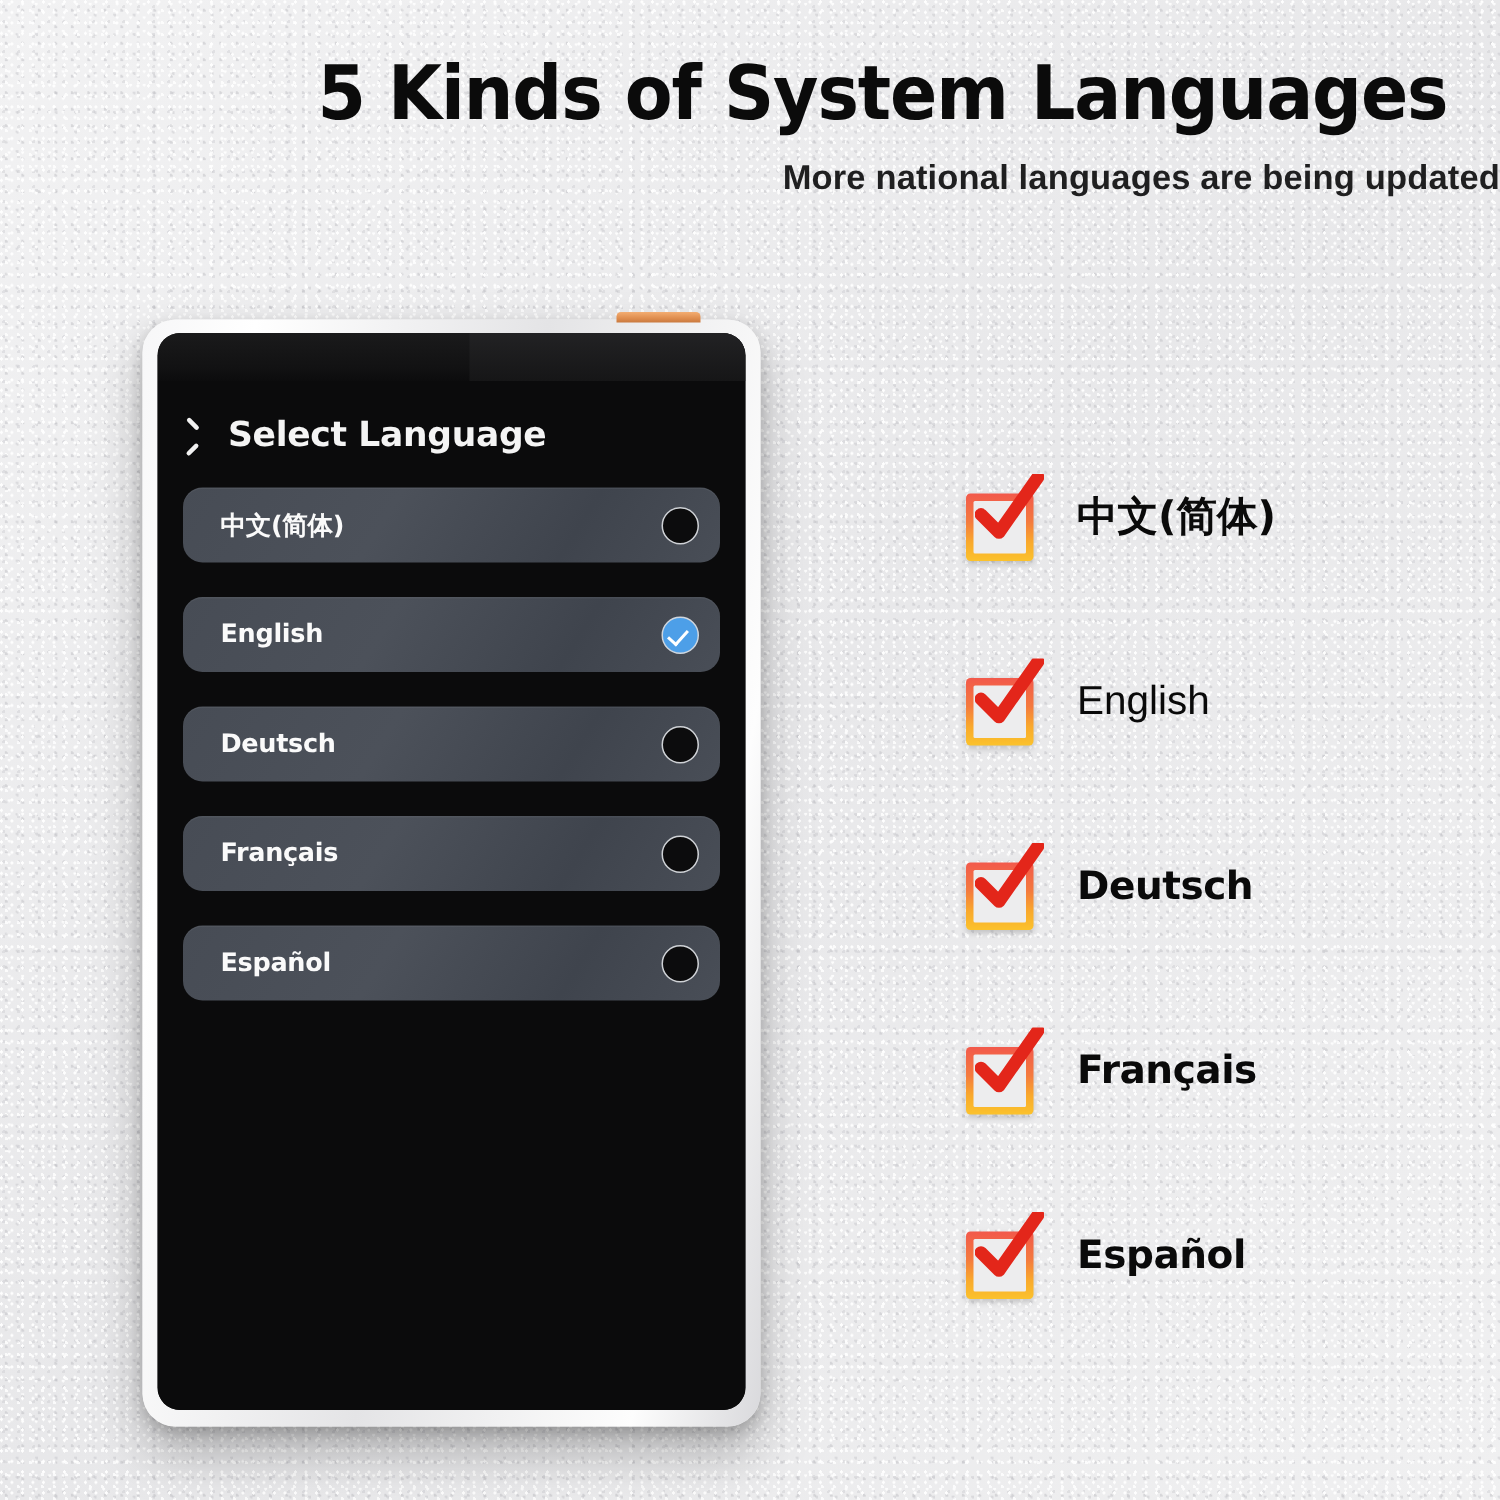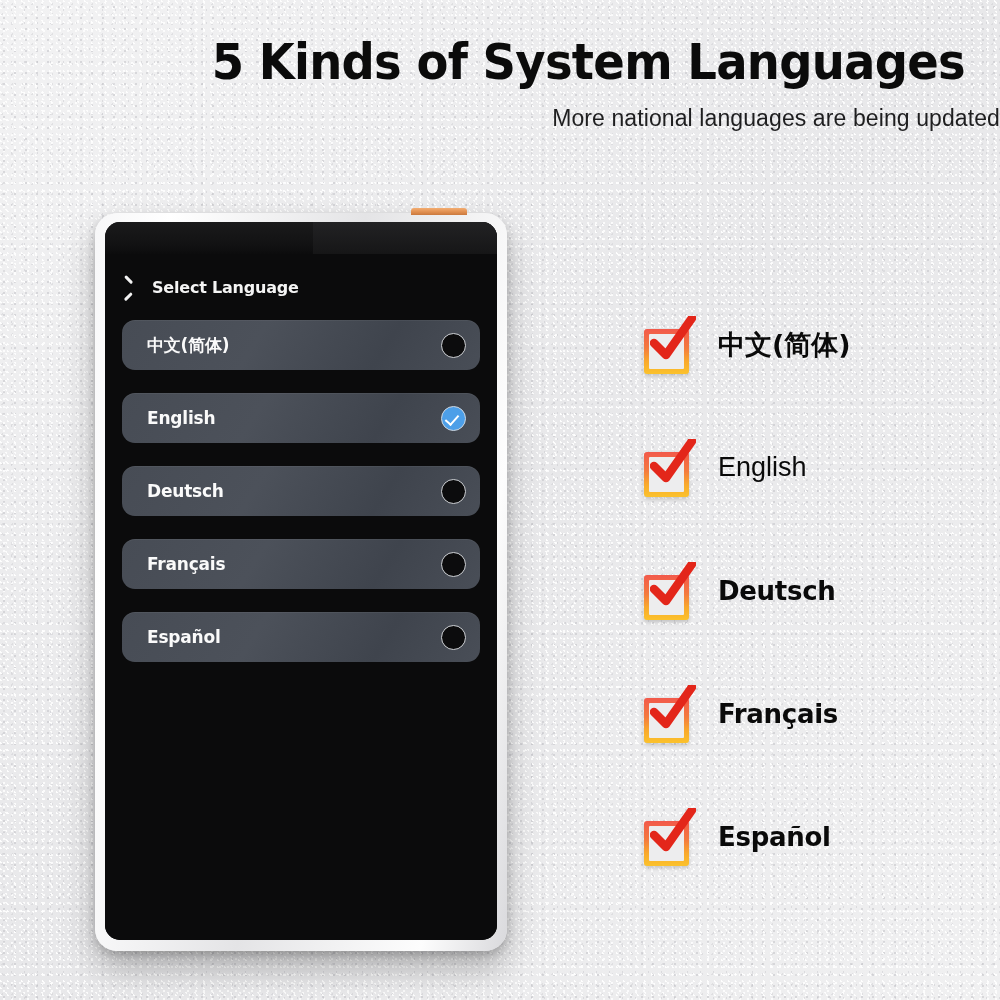--- a/index.html
+++ b/index.html
@@ -41,21 +41,21 @@
     color: #0b0b0b;
     letter-spacing: -0.8px;
     line-height: 1.06;
     transform: scaleX(0.93);
   }
 
   .sub-title {
     margin-top: 16px;
     font-family: "Liberation Sans", sans-serif;
     font-size: 23px;
-    font-weight: 400;
+    font-weight: 700;
     color: #1f1f20;
     letter-spacing: 0.1px;
   }
 
   
   .tablet {
     position: absolute;
     left: 95px;
     top: 213px;
     width: 412px;
@@ -133,21 +133,21 @@
     width: 10px;
     height: 2.6px;
     background: #f2f2f2;
     border-radius: 2px;
   }
   .back-chevron::before { top: 5px;  transform: rotate(-135deg); transform-origin: left center; }
   .back-chevron::after  { top: 15px; transform: rotate(135deg);  transform-origin: left center; }
 
   .screen-title {
     font-family: "DejaVu Sans", sans-serif;
-    font-size: 16px;
+    font-size: 23px;
     font-weight: bold;
     color: #f4f4f4;
     letter-spacing: -0.2px;
   }
 
   
   .lang-list {
     margin-top: 22px;
     padding: 0 17px;
     display: flex;

